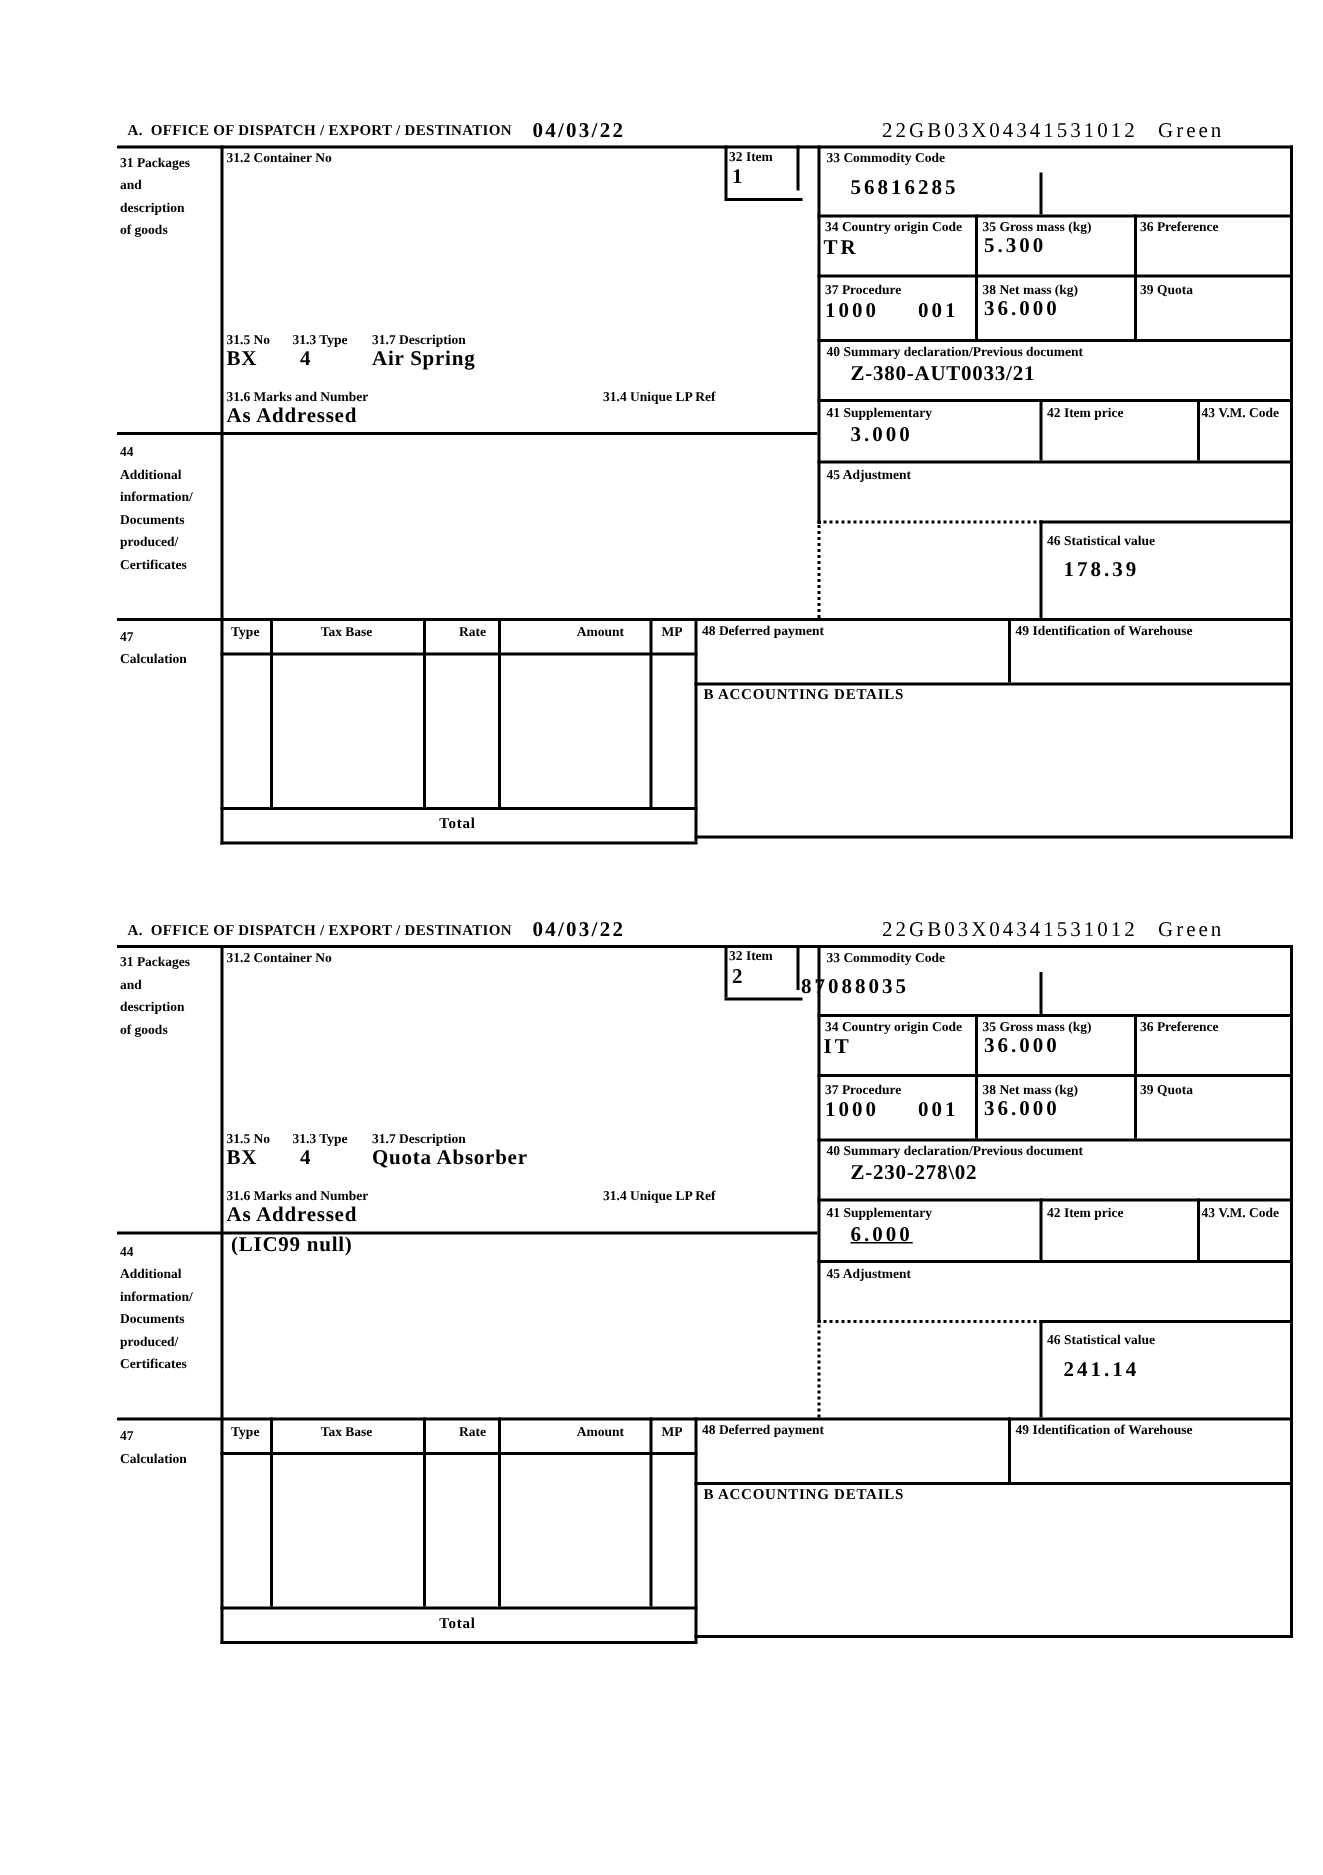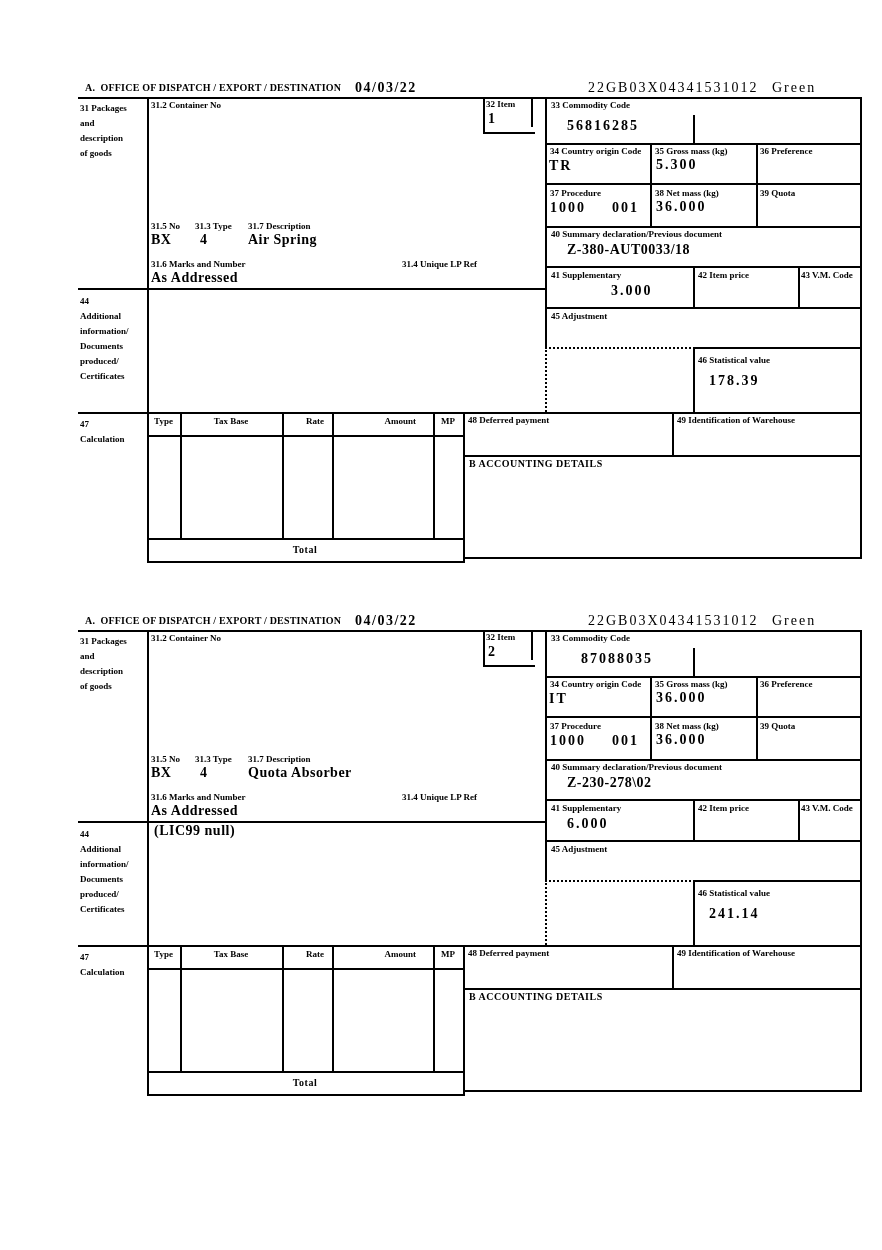--- a/index.html
+++ b/index.html
@@ -96,23 +96,23 @@
     <div class="t val num" style="left:656px;top:77px;">5.300</div>
     <div class="t lbl" style="left:760px;top:66px;">36 Preference</div>
     <div class="t lbl" style="left:550px;top:108px;">37 Procedure</div>
     <div class="t val num" style="left:550px;top:120px;">1000</div>
     <div class="t val num" style="left:612px;top:120px;">001</div>
     <div class="t lbl" style="left:655px;top:108px;">38 Net mass (kg)</div>
     <div class="t val num" style="left:656px;top:119px;">36.000</div>
     <div class="t lbl" style="left:760px;top:108px;">39 Quota</div>
 
     <div class="t lbl" style="left:551px;top:149px;">40 Summary declaration/Previous document</div>
-    <div class="t val" style="left:567px;top:162px;">Z-380-AUT0033/18</div>
+    <div class="t val" style="left:567px;top:162px;">Z-380-AUT0033/21</div>
     <div class="t lbl" style="left:551px;top:190px;">41 Supplementary</div>
-    <div class="t val num" style="left:567px;top:203px;margin-left:44px;">3.000</div>
+    <div class="t val num" style="left:567px;top:203px;">3.000</div>
     <div class="t lbl" style="left:698px;top:190px;">42 Item price</div>
     <div class="t lbl" style="left:801px;top:190px;">43 V.M. Code</div>
     <div class="t lbl" style="left:551px;top:231px;">45 Adjustment</div>
     <div class="t lbl" style="left:698px;top:275px;">46 Statistical value</div>
     <div class="t val num" style="left:709px;top:293px;">178.39</div>
 
     <div class="t lbl ml" style="left:80px;top:214px;">44
 Additional
 information/
 Documents
@@ -188,38 +188,38 @@
     <div class="t val" style="left:151px;top:152px;">BX</div>
     <div class="t val" style="left:200px;top:152px;">4</div>
     <div class="t val" style="left:248px;top:152px;">Quota Absorber</div>
     <div class="t lbl" style="left:151px;top:179px;">31.6 Marks and Number</div>
     <div class="t lbl" style="left:402px;top:179px;">31.4 Unique LP Ref</div>
     <div class="t val" style="left:151px;top:190px;">As Addressed</div>
 
     <div class="t lbl" style="left:486px;top:19px;">32 Item</div>
     <div class="t val num" style="left:488px;top:31px;">2</div>
     <div class="t lbl" style="left:551px;top:20px;">33 Commodity Code</div>
-    <div class="t val num" style="left:581px;top:38px;text-align:center;">87088035</div>
+    <div class="t val num" style="left:534px;top:38px;text-align:center;">87088035</div>
 
     <div class="t lbl" style="left:550px;top:66px;">34 Country origin Code</div>
     <div class="t val num" style="left:549px;top:78px;">IT</div>
     <div class="t lbl" style="left:655px;top:66px;">35 Gross mass (kg)</div>
     <div class="t val num" style="left:656px;top:77px;">36.000</div>
     <div class="t lbl" style="left:760px;top:66px;">36 Preference</div>
     <div class="t lbl" style="left:550px;top:108px;">37 Procedure</div>
     <div class="t val num" style="left:550px;top:120px;">1000</div>
     <div class="t val num" style="left:612px;top:120px;">001</div>
     <div class="t lbl" style="left:655px;top:108px;">38 Net mass (kg)</div>
     <div class="t val num" style="left:656px;top:119px;">36.000</div>
     <div class="t lbl" style="left:760px;top:108px;">39 Quota</div>
 
     <div class="t lbl" style="left:551px;top:149px;">40 Summary declaration/Previous document</div>
     <div class="t val" style="left:567px;top:162px;">Z-230-278\02</div>
     <div class="t lbl" style="left:551px;top:190px;">41 Supplementary</div>
-    <div class="t val num" style="left:567px;top:203px;">6.000</div>
+    <div class="t val num" style="left:567px;top:203px;text-decoration:underline;">6.000</div>
     <div class="t lbl" style="left:698px;top:190px;">42 Item price</div>
     <div class="t lbl" style="left:801px;top:190px;">43 V.M. Code</div>
     <div class="t lbl" style="left:551px;top:231px;">45 Adjustment</div>
     <div class="t lbl" style="left:698px;top:275px;">46 Statistical value</div>
     <div class="t val num" style="left:709px;top:293px;">241.14</div>
 
     <div class="t lbl ml" style="left:80px;top:214px;">44
 Additional
 information/
 Documents

